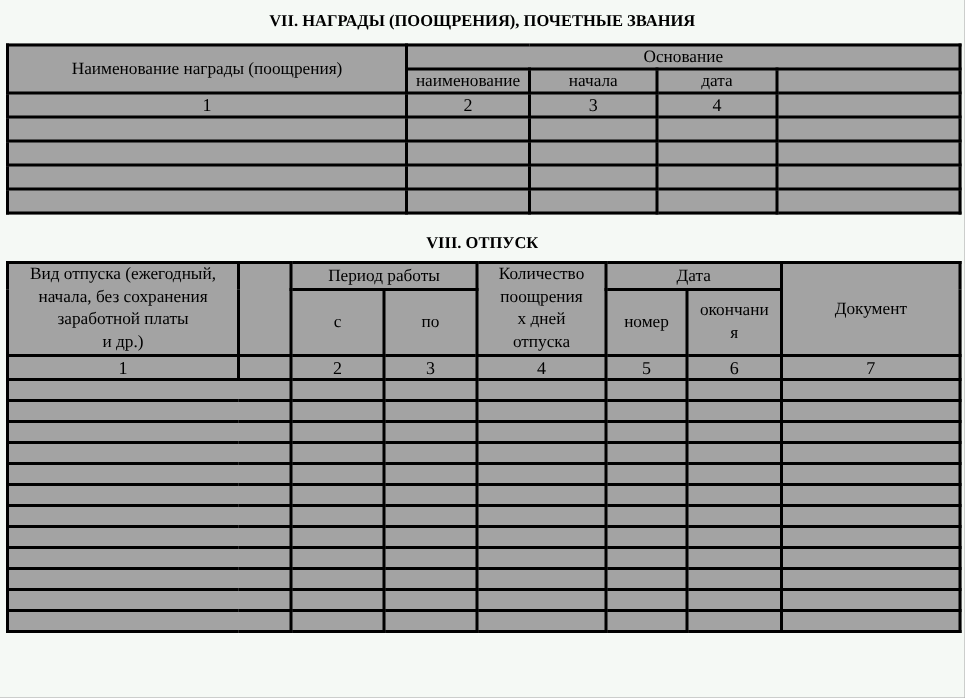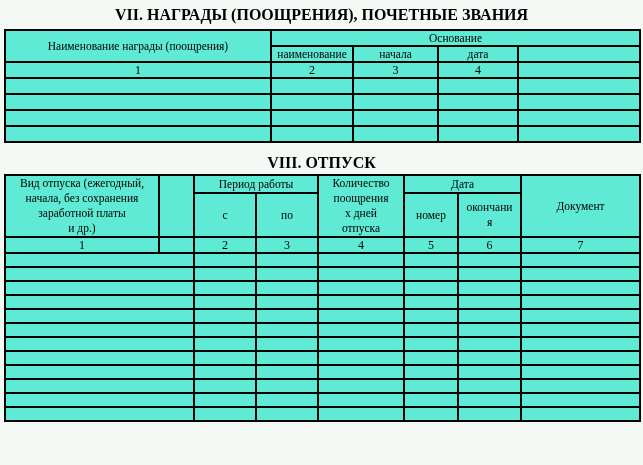--- a/index.html
+++ b/index.html
@@ -6,31 +6,31 @@
   body {
     width:643px; height:465px;
     background:#f5f9f5;
     font-family:"Liberation Serif", serif;
     color:#000;
     overflow:hidden;
   }
   .doc-title {
     text-align:center;
     font-weight:bold;
-    font-size:16px;
+    font-size:11px;
     line-height:15px;
   }
   #title7 { margin:7px 0 0 0; }
   #title8 { margin:12px 0 0 0; }
   table {
     border-collapse:collapse;
     table-layout:fixed;
     width:635px;
     margin-left:4px;
-    background:#5eead4;
+    background:#a3a3a3;
   }
   #table7 { margin-top:7px; }
   #table8 { margin-top:4px; }
   td, th {
     border:2px solid #000;
     padding:0 1px;
     text-align:center;
     vertical-align:middle;
     font-weight:normal;
     font-size:11.5px;

